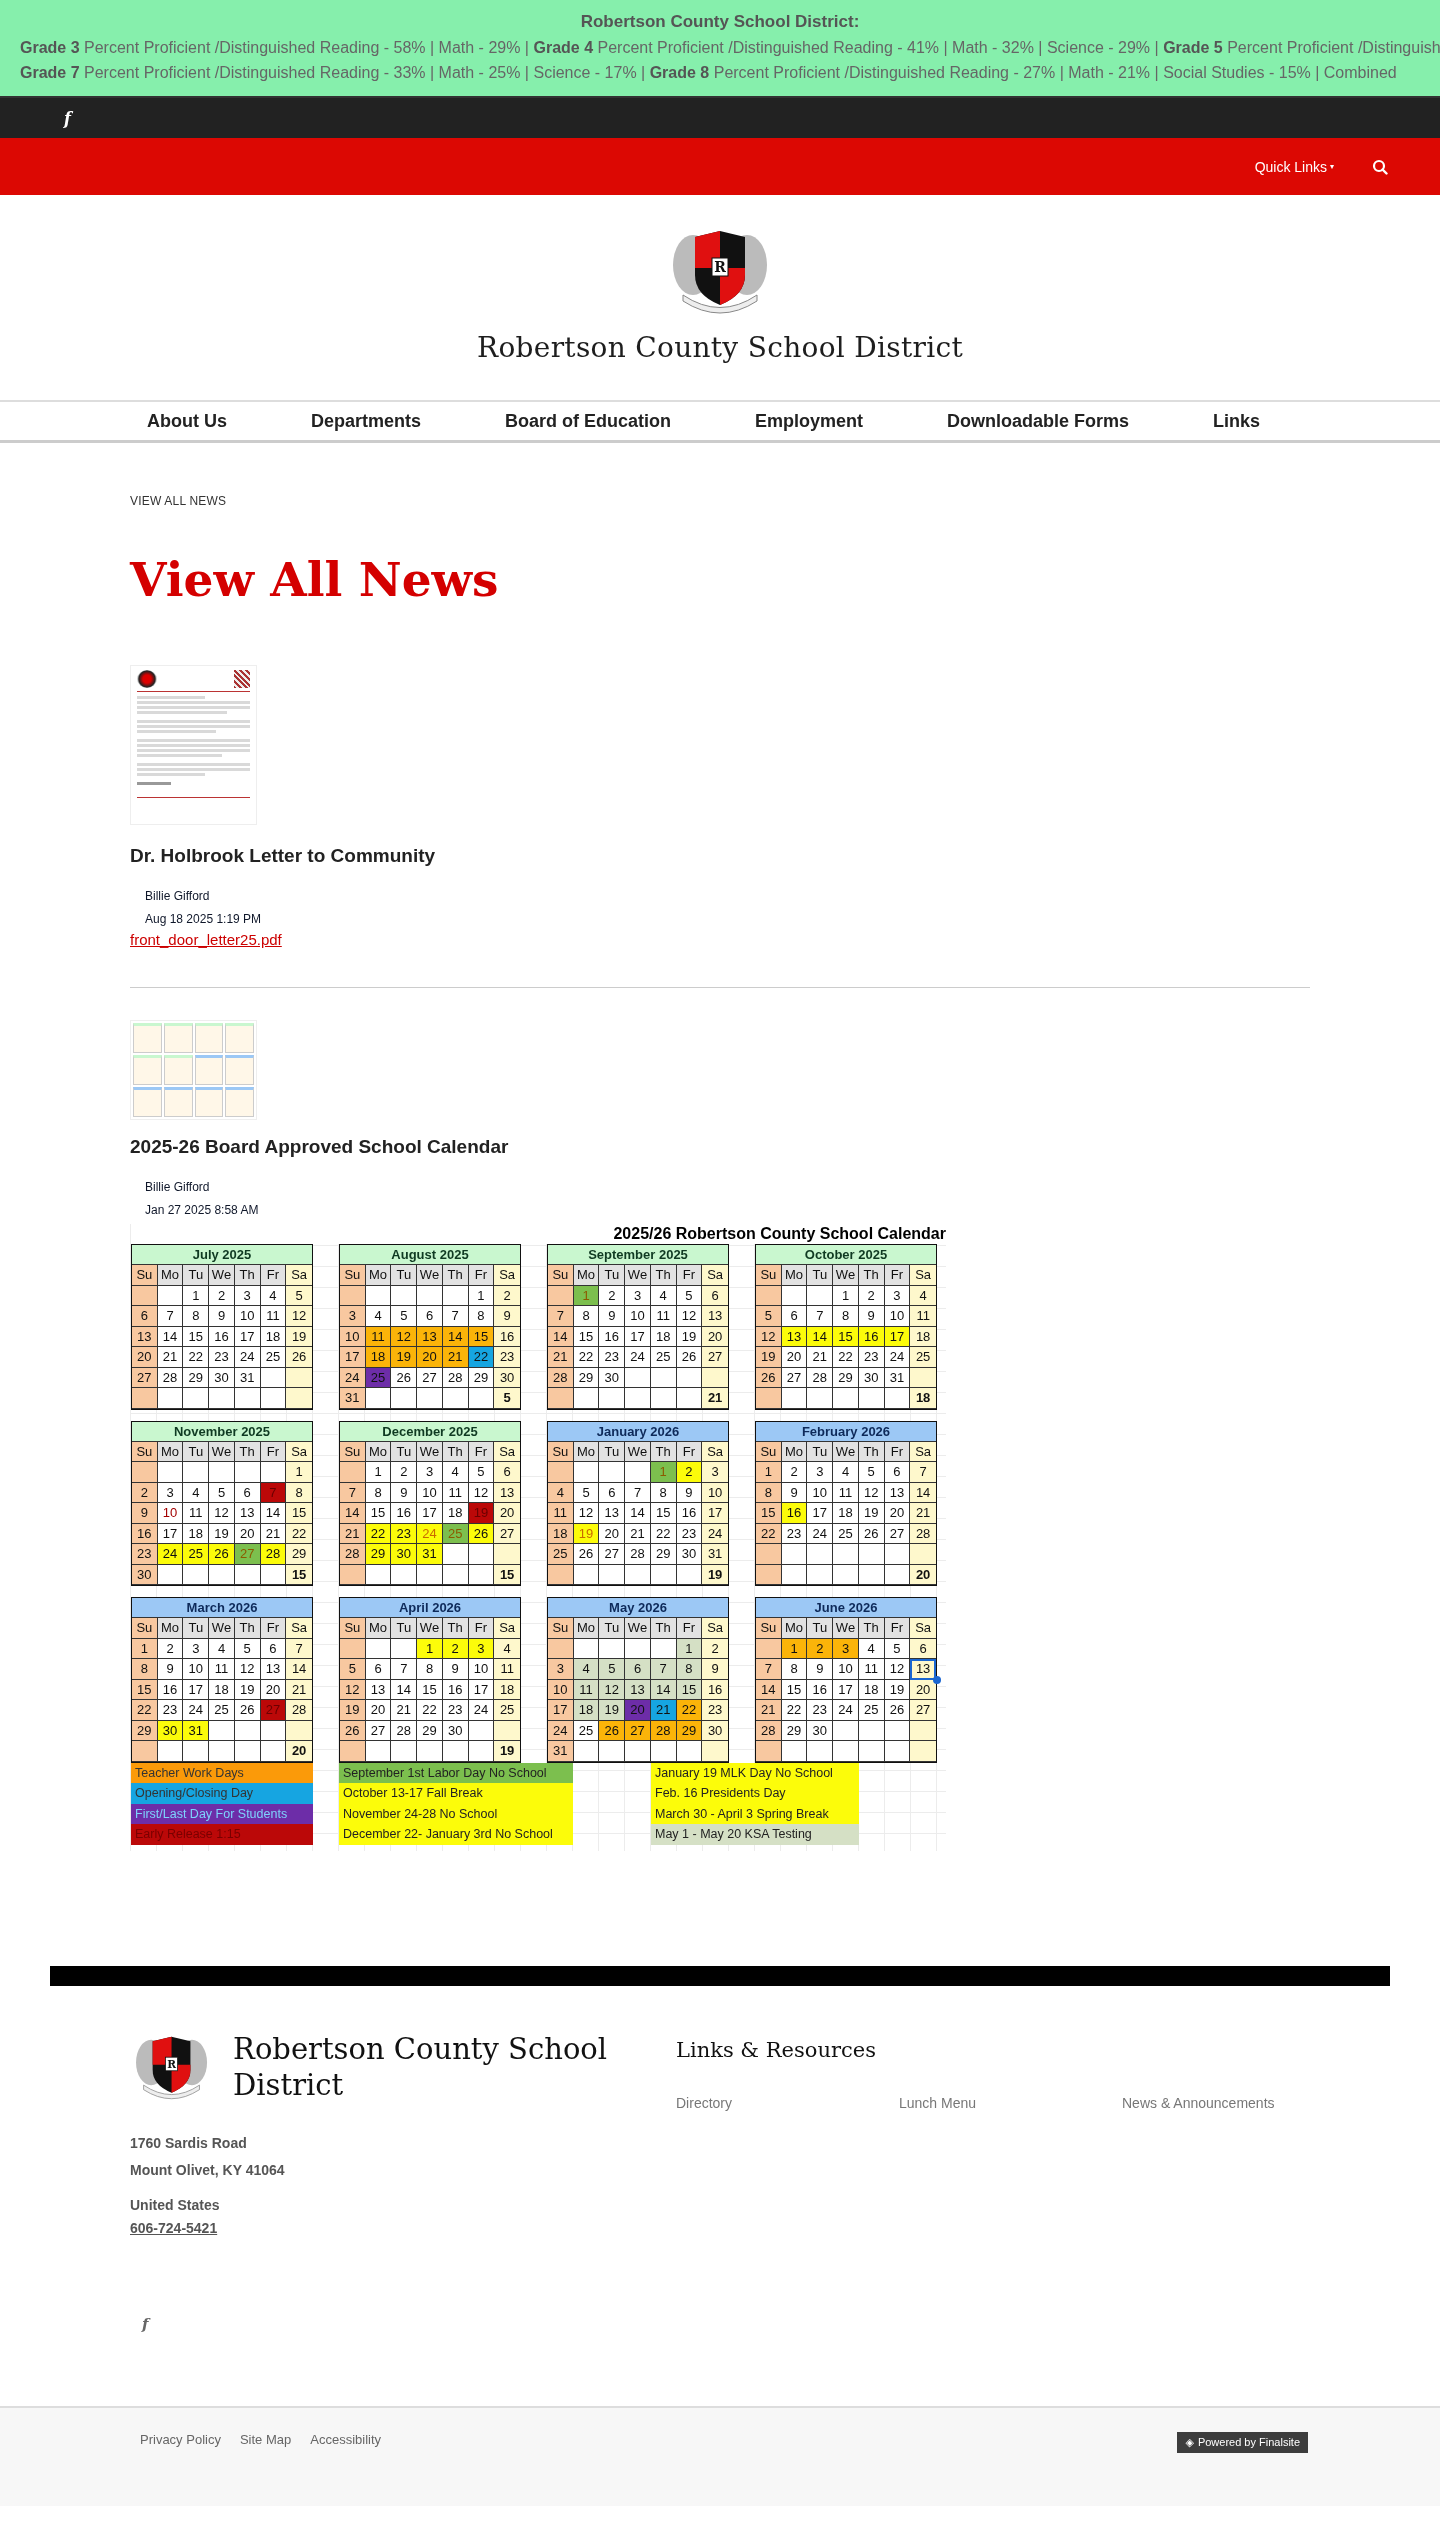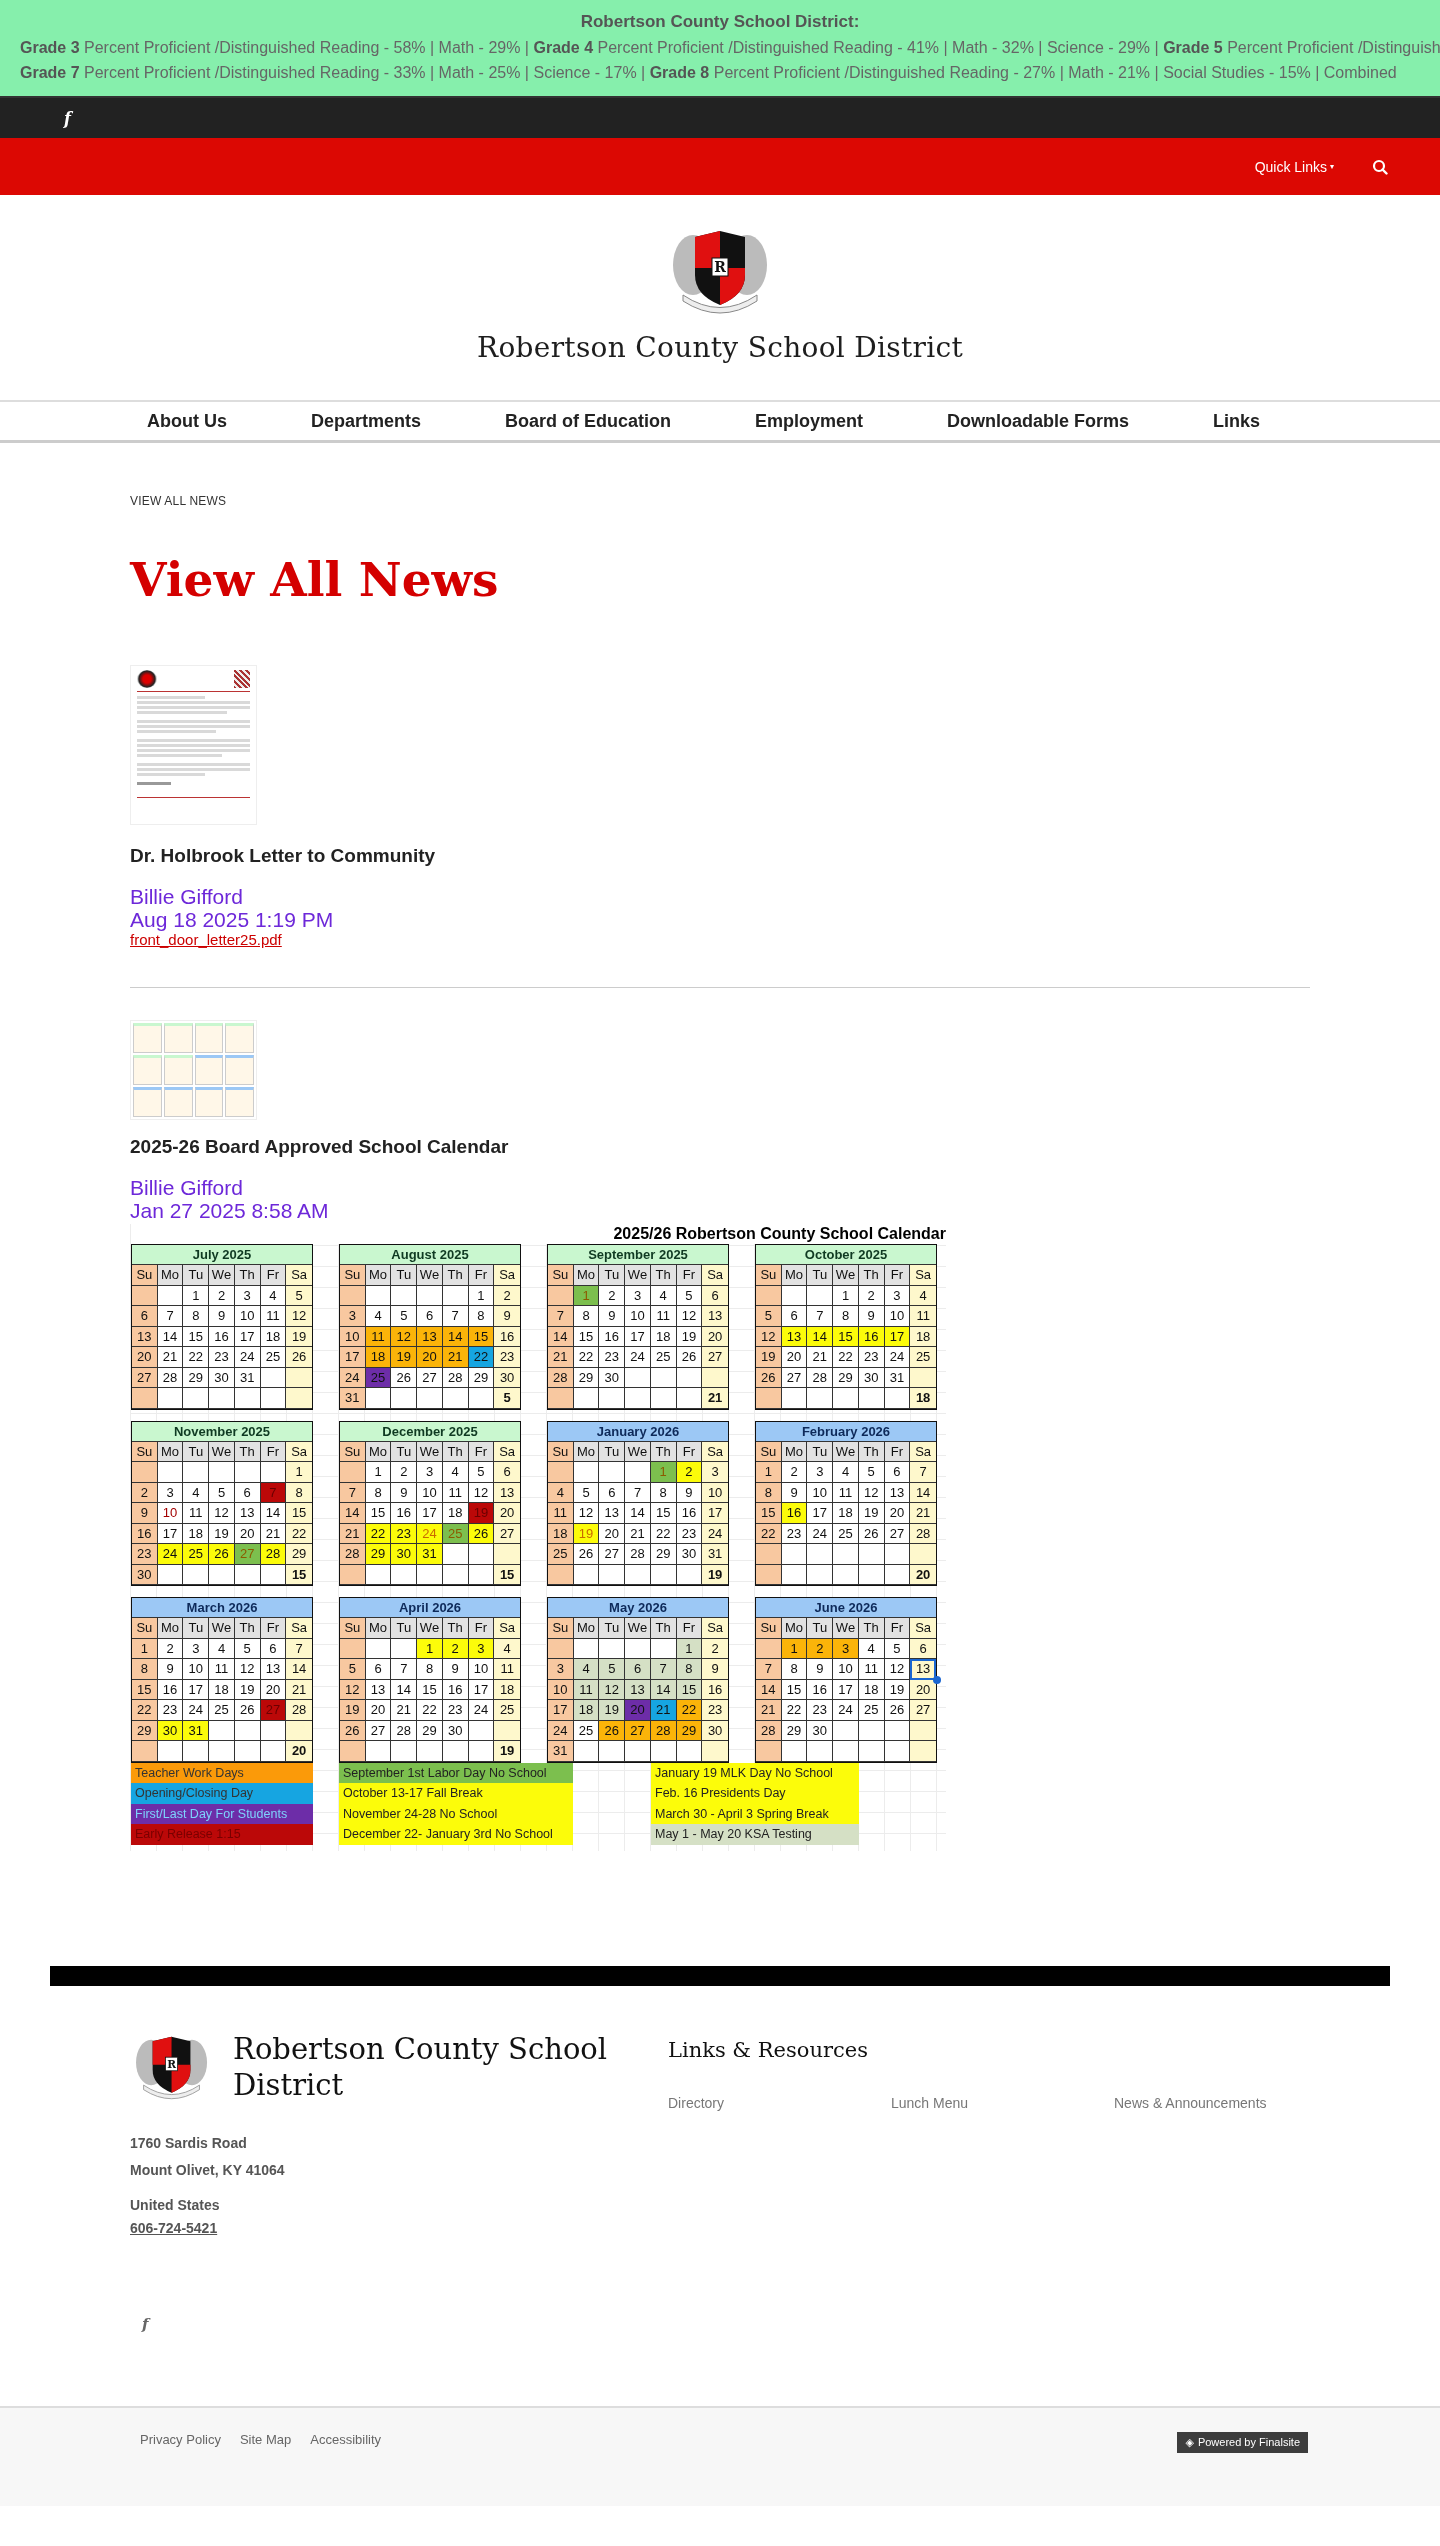--- a/index.html
+++ b/index.html
@@ -38,21 +38,21 @@
 
   .news-item { margin-top: 58px; }
   .thumb { width: 127px; background: #fff; border: 1px solid #eee; }
   .thumb.letter { height: 160px; padding: 4px 6px; position: relative; }
   .letter-head { display: flex; justify-content: space-between; align-items: center; height: 18px; }
   .mini-crest { width: 20px; height: 18px; border-radius: 50%; background: radial-gradient(circle, #d00 30%, #222 60%, #ccc 70%); }
   .mini-crest2 { width: 16px; height: 18px; background: repeating-linear-gradient(45deg, #a33 0 2px, #eee 2px 4px); }
   .letter-rule { height: 1px; background: #b33; margin: 3px 0 4px; }
   .letter-text { height: 3px; background: #d9d9d9; margin: 2px 0; }
   .news-title { font-size: 19px; font-weight: bold; color: #222; margin-top: 20px; }
-  .meta { font-size: 21px; color: #6d28d9; line-height: 23px; }
+  .meta { font-size: 12px; color: #0f172a; line-height: 23px; margin-left: 15px; }
   .meta.first { margin-top: 18px; }
   .attachment { font-size: 15px; color: #c00; text-decoration: underline; cursor: pointer; }
   .divider { height: 1px; background: #ccc; margin: 39px 0 0; }
 
   .thumb.cal { height: 100px; width: 127px; padding: 2px; display: grid; grid-template-columns: repeat(4, 1fr); gap: 2px; }
   .thumb-month { background: #fff7e8; border: 1px solid #ccc; }
 
   
   .calendar-wrap { margin-top: 2px; position: relative; width: 816px; padding-left: 1px; background: #fff;
     background-image: linear-gradient(#ececec 1px, transparent 1px), linear-gradient(90deg, #ececec 1px, transparent 1px);
@@ -88,21 +88,21 @@
   
   .footer-bar { height: 20px; background: #000; margin: 115px 50px 0; }
   .footer { display: flex; padding-left: 130px; margin-top: 40px; height: 380px; }
   .footer-left { width: 530px; }
   .footer-brand { display: flex; align-items: center; }
   .footer-crest { width: 96px; height: 82px; }
   .footer-name { font-family: "DejaVu Serif", "Liberation Serif", serif; font-size: 29px; color: #111; margin-left: 20px; line-height: 36px; }
   .addr { font-size: 14px; font-weight: bold; color: #555; margin-top: 22px; line-height: 27px; }
   .addr.phone { text-decoration: underline; line-height: 18px; margin-top: 0; cursor: pointer; }
   .footer-fb { margin-top: 78px; margin-left: 12px; color: #666; font-family: "DejaVu Serif", serif; font-style: italic; font-weight: bold; font-size: 15px; cursor: pointer; }
-  .footer-right { margin-left: 8px; padding-top: 12px; }
+  .footer-right { margin-left: 16px; padding-top: 12px; }
   .links-title { font-family: "DejaVu Serif", "Liberation Serif", serif; font-size: 21px; color: #111; }
   .links-row { display: flex; margin-top: 33px; }
   .links-row a { width: 223px; font-size: 14px; color: #777; text-decoration: none; cursor: pointer; }
 
   .bottom-bar { border-top: 2px solid #ddd; background: #f7f7f7; height: 100px; display: flex; align-items: flex-start; justify-content: space-between; padding: 24px 132px 0 140px; }
   .legal { display: flex; gap: 19px; font-size: 13px; color: #666; }
   .legal span { cursor: pointer; }
   .powered { background: #3d3d3d; color: #fff; font-size: 11px; padding: 4px 8px; display: flex; align-items: center; gap: 4px; cursor: pointer; }
 </style>
 </head>

